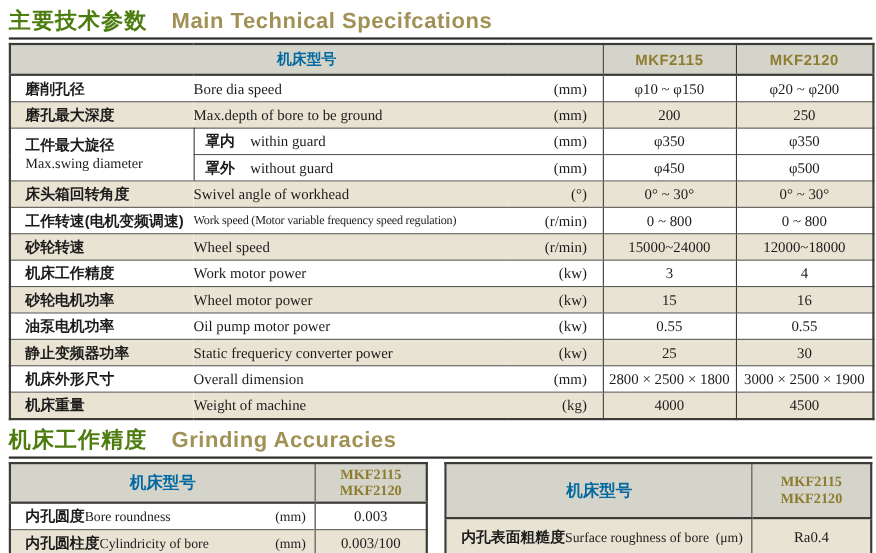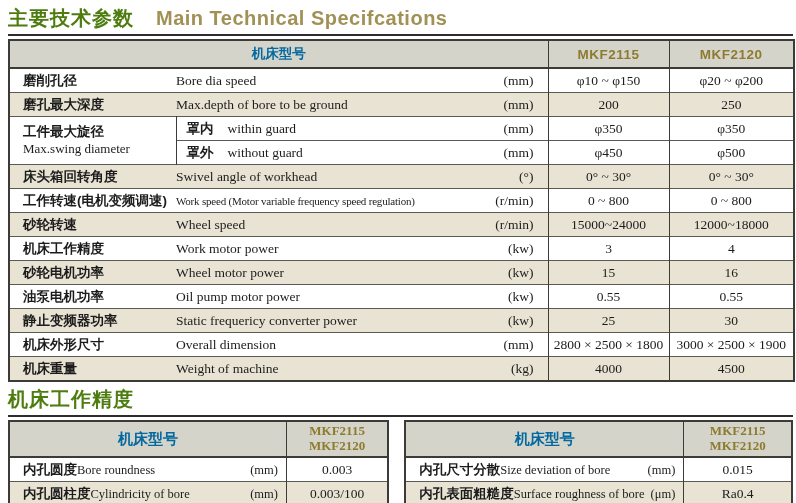--- a/index.html
+++ b/index.html
@@ -170,20 +170,21 @@
           <td class="en">Weight of machine</td>
           <td class="unit">(kg)</td>
           <td class="val v1">4000</td>
           <td class="val v2">4500</td>
         </tr>
       </tbody>
   </table>
 
   <div class="sec-title" style="margin-top:4px;">
     <span class="zh">机床工作精度</span>
+    <span class="en">Grinding Accuracies</span>
   </div>
   <div class="rule"></div>
 
   <div class="acc-wrap">
     <table class="acc">
       <colgroup>
           <col style="width:279px">
           <col style="width:103px">
         </colgroup>
       <tbody id="acc-rows-0">
@@ -223,30 +224,20 @@
           <col style="width:111px">
         </colgroup>
       <tbody id="acc-rows-1">
         <tr class="hdr">
           <td class="hdr-label">机床型号</td>
           <td class="model-stack val">
             <div>MKF2115</div>
             <div>MKF2120</div>
           </td>
         </tr>
-      <tr>
-            <td class="labelcell">
-              <div class="labflex">
-                <span class="zh">内孔尺寸分散</span>
-                <span class="en">Size deviation of bore</span>
-                <span class="unit">(mm)</span>
-              </div>
-            </td>
-            <td class="val serif">0.015</td>
-          </tr>
           <tr class="shade">
             <td class="labelcell">
               <div class="labflex">
                 <span class="zh">内孔表面粗糙度</span>
                 <span class="en">Surface roughness of bore</span>
                 <span class="unit">(μm)</span>
               </div>
             </td>
             <td class="val serif">Ra0.4</td>
           </tr>

